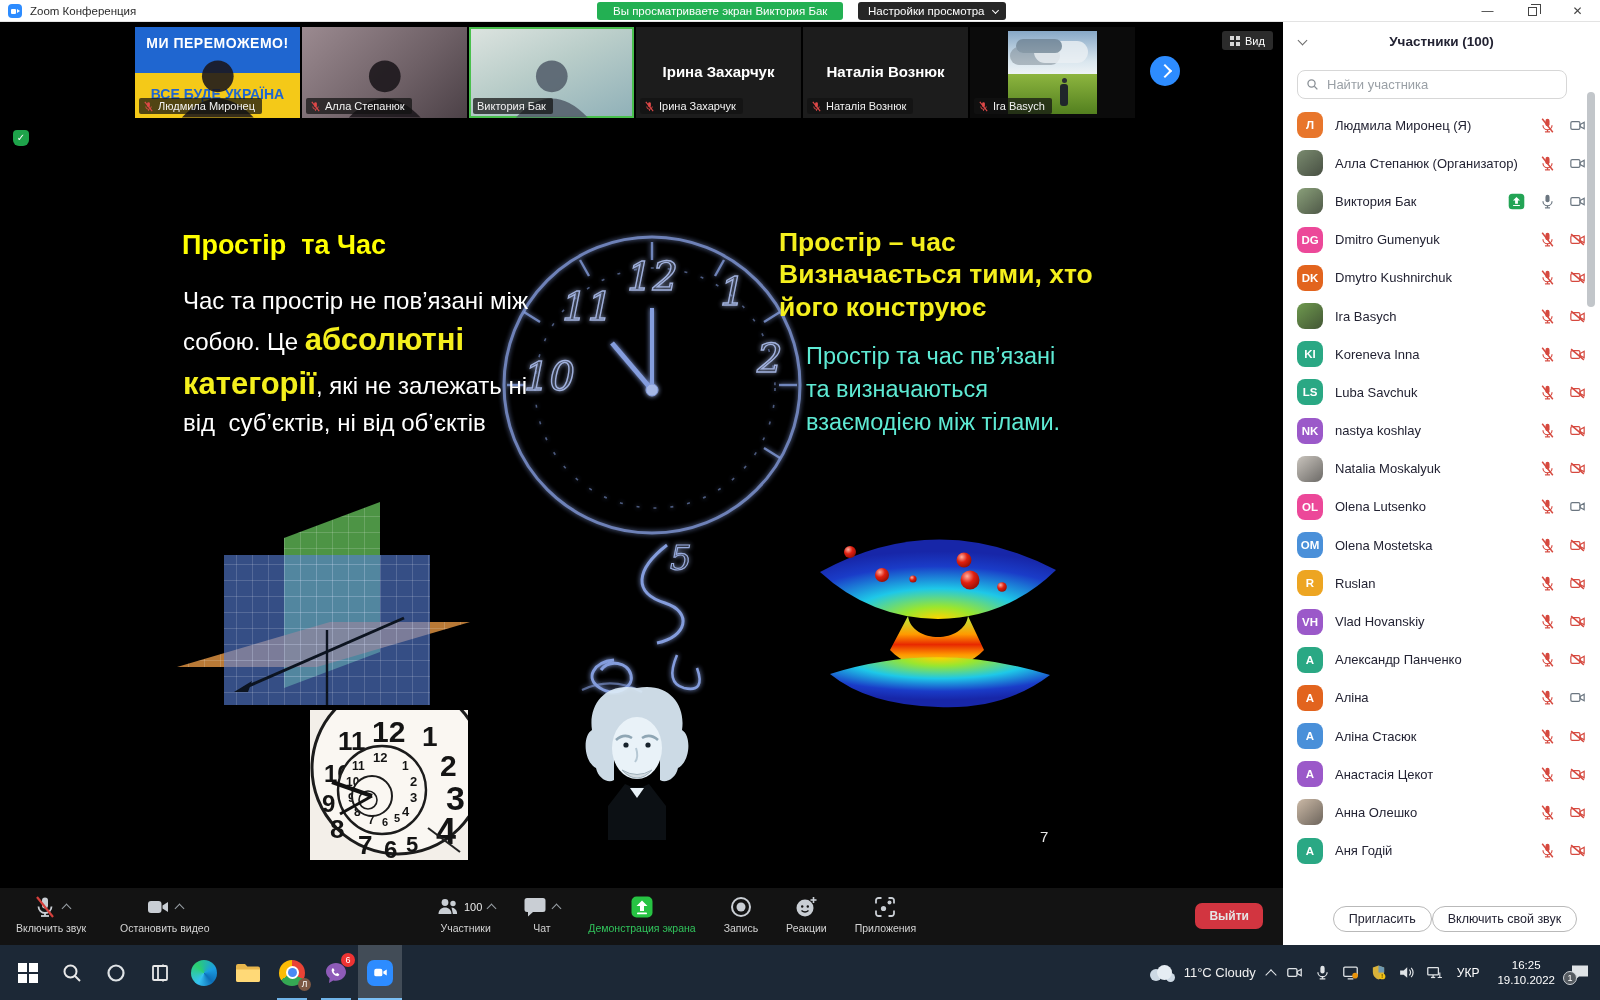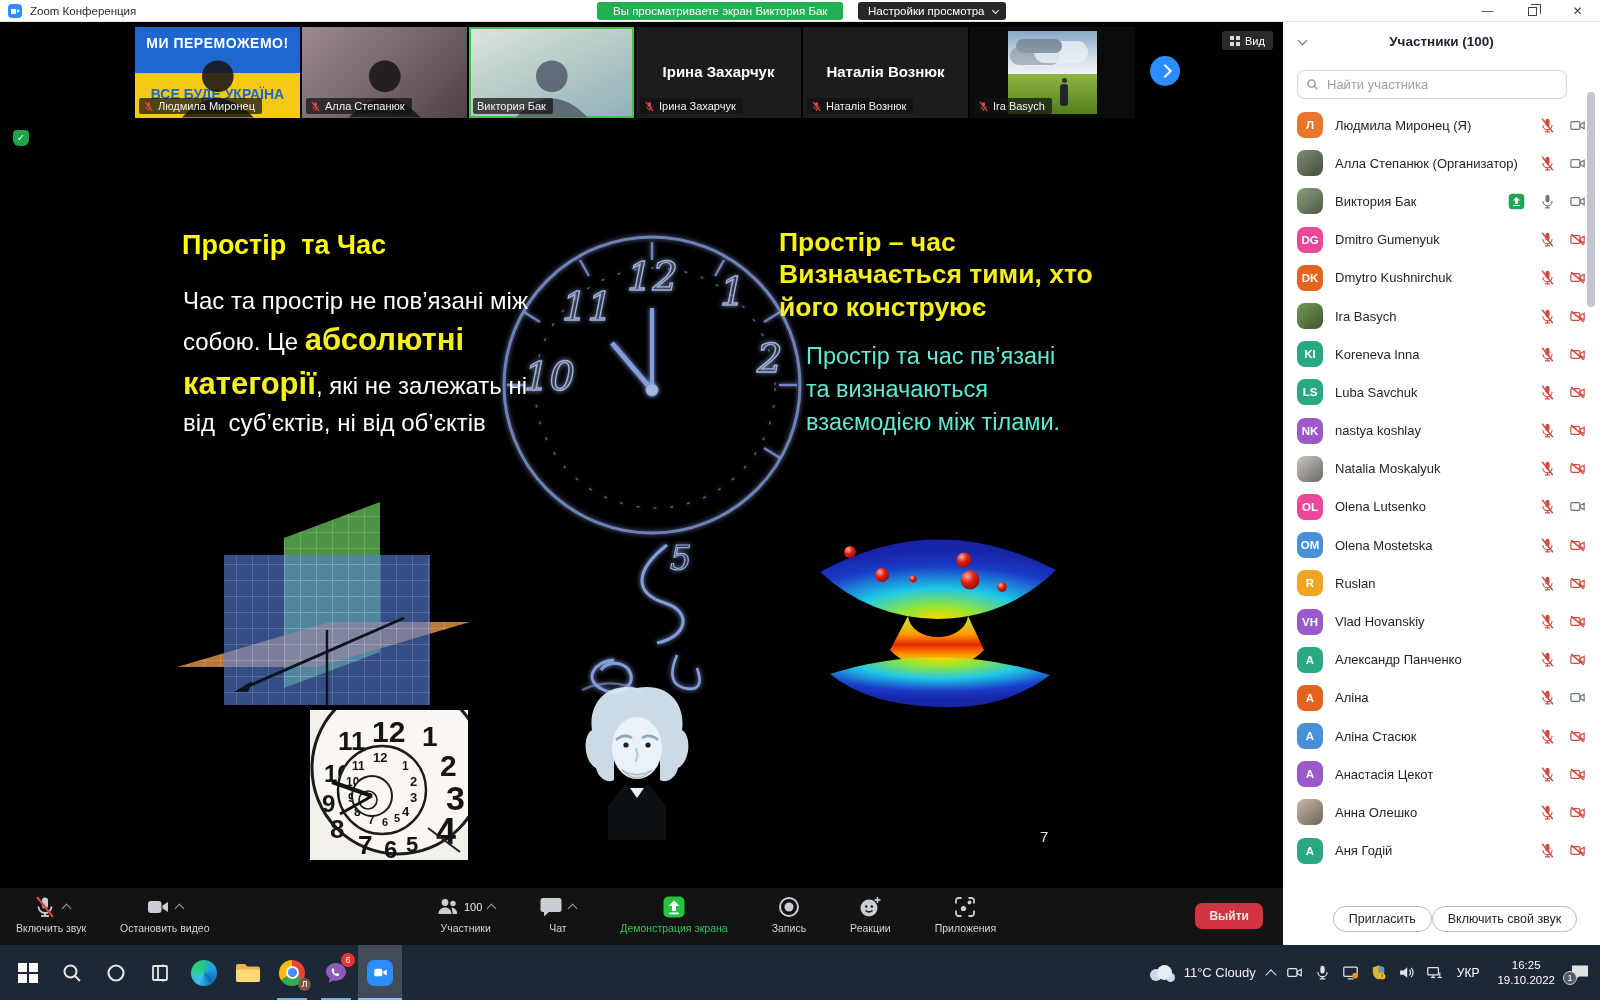--- a/index.html
+++ b/index.html
@@ -70,21 +70,21 @@
   
   .neon-clock{position:absolute;left:462px;top:128px;}
   .planes{position:absolute;left:172px;top:478px;}
   .spiral-clock{position:absolute;left:310px;top:688px;}
   .einstein{position:absolute;left:578px;top:660px;}
   .wormhole{position:absolute;left:812px;top:500px;}
 
   
   .toolbar{position:absolute;left:0;bottom:0;width:100%;height:57px;background:#131313;z-index:10;}
   .tool-left{position:absolute;left:16px;top:0;display:flex;gap:34px;height:100%;}
-  .tool-center{position:absolute;left:436px;top:0;display:flex;gap:44px;height:100%;}
+  .tool-center{position:absolute;left:436px;top:0;display:flex;gap:28px;height:100%;}
   .tool{display:flex;flex-direction:column;align-items:center;justify-content:flex-start;padding-top:6px;cursor:pointer;}
   .t-top{display:flex;align-items:center;gap:6px;height:26px;}
   .t-ic{width:24px;height:24px;}
   .t-badge{color:#e8e8e8;font-size:11px;margin-left:-2px;}
   .t-caret{width:7px;height:7px;border-left:1.6px solid #9aa0a6;border-top:1.6px solid #9aa0a6;transform:rotate(45deg);margin-top:3px;}
   .t-label{font-size:10.5px;color:#d4d4d4;margin-top:2px;white-space:nowrap;}
   .tool.active .t-label{color:#31c45c;}
   .leave-btn{position:absolute;right:20px;top:15px;height:26px;padding:0 14px;background:#d23540;border:none;border-radius:7px;color:#e5e5e5;font-size:12px;font-weight:bold;cursor:pointer;}
 
   

